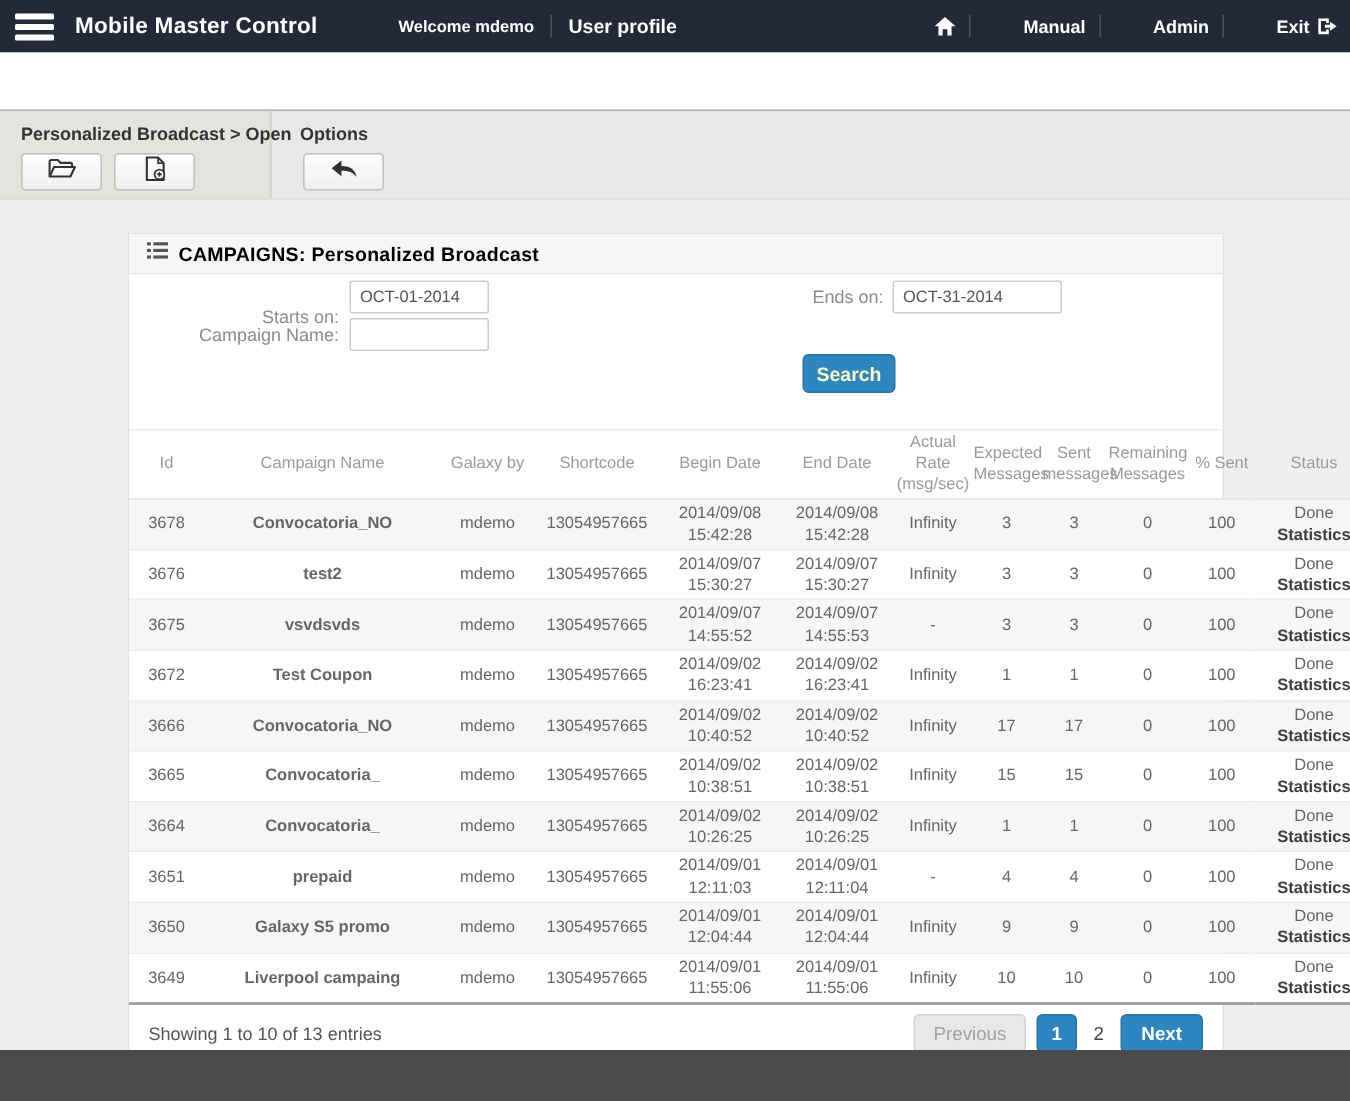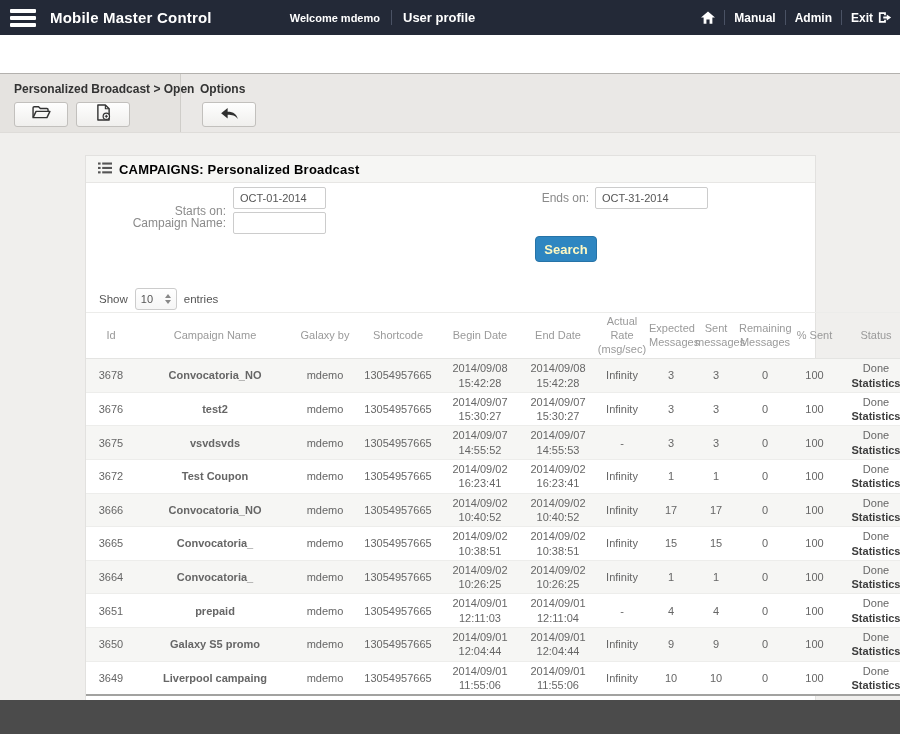--- a/index.html
+++ b/index.html
@@ -4,25 +4,25 @@
 <style>
   * { margin:0; padding:0; box-sizing:border-box; }
   html,body { width:900px; height:734px; }
   body { font-family:"Liberation Sans", sans-serif; background:#f0efed; position:relative; overflow:hidden; }
 
   
   .navbar { position:absolute; top:0; left:0; width:900px; height:35px; background:#232937; display:flex; align-items:center; color:#fff; }
   .hamburger { width:46px; height:35px; display:flex; flex-direction:column; justify-content:center; align-items:center; gap:3px; cursor:pointer; }
   .hamburger span { display:block; width:26px; height:4px; background:#fff; border-radius:1px; }
   .brand { font-size:15px; font-weight:bold; letter-spacing:.2px; margin-left:4px; }
-  .nav-welcome { font-size:11px; font-weight:bold; margin-left:78px; }
+  .nav-welcome { font-size:11px; font-weight:bold; margin-left:54px; }
   .nav-sep { width:1px; height:15px; background:#4a5264; margin:0 11px; }
   .nav-user { font-size:13px; font-weight:bold; }
   .nav-right { margin-left:auto; display:flex; align-items:center; margin-right:8px; }
-  .nav-link { font-size:12px; font-weight:bold; cursor:pointer; }
+  .nav-link { font-size:12px; font-weight:bold; cursor:pointer;margin-left:26px; }
   .nav-right .nav-sep { margin:0 9px; }
   .icon-home svg, .icon-exit svg { display:block; }
   .icon-exit { margin-left:5px; }
 
   .white-strip { position:absolute; top:35px; left:0; width:900px; height:38px; background:#ffffff; }
 
   
   .toolbar { position:absolute; top:73px; left:0; width:900px; height:60px; background:#eae8e6; border-top:1px solid #b3b1ae; border-bottom:1px solid #dedcd9; }
   .tb-group1 { position:absolute; left:0; top:0; bottom:0; width:181px; background:#e5e3e0; border-right:1px solid #cfcdc9;text-align:center; }
   .tb-title { position:absolute; top:8px; left:14px; font-size:12px; font-weight:bold; color:#333; white-space:nowrap; }
@@ -171,31 +171,20 @@
   <div class="filters">
     <div class="flabel lbl-starts">Starts on:</div>
     <input class="finput inp-starts" value="OCT-01-2014" style="">
     <div class="flabel lbl-ends">Ends on:</div>
     <input class="finput inp-ends" value="OCT-31-2014" style="">
     <div class="flabel lbl-cname">Campaign Name:</div>
     <input class="finput inp-cname" value="" style="">
     <button class="search-btn">Search</button>
   </div>
 
-  <div class="show-row">
-    <span>Show</span>
-    <div class="entries-select">
-      <span>10</span>
-      <span class="sel-arrows">
-          <i class="arrow-up"></i>
-          <i class="arrow-down"></i>
-        </span>
-    </div>
-    <span>entries</span>
-  </div>
 
   <table class="campaigns">
     <colgroup>
       <col style="width:50px">
         <col style="width:158px">
         <col style="width:62px">
         <col style="width:84px">
       <col style="width:80px">
         <col style="width:76px">
         <col style="width:52px">

